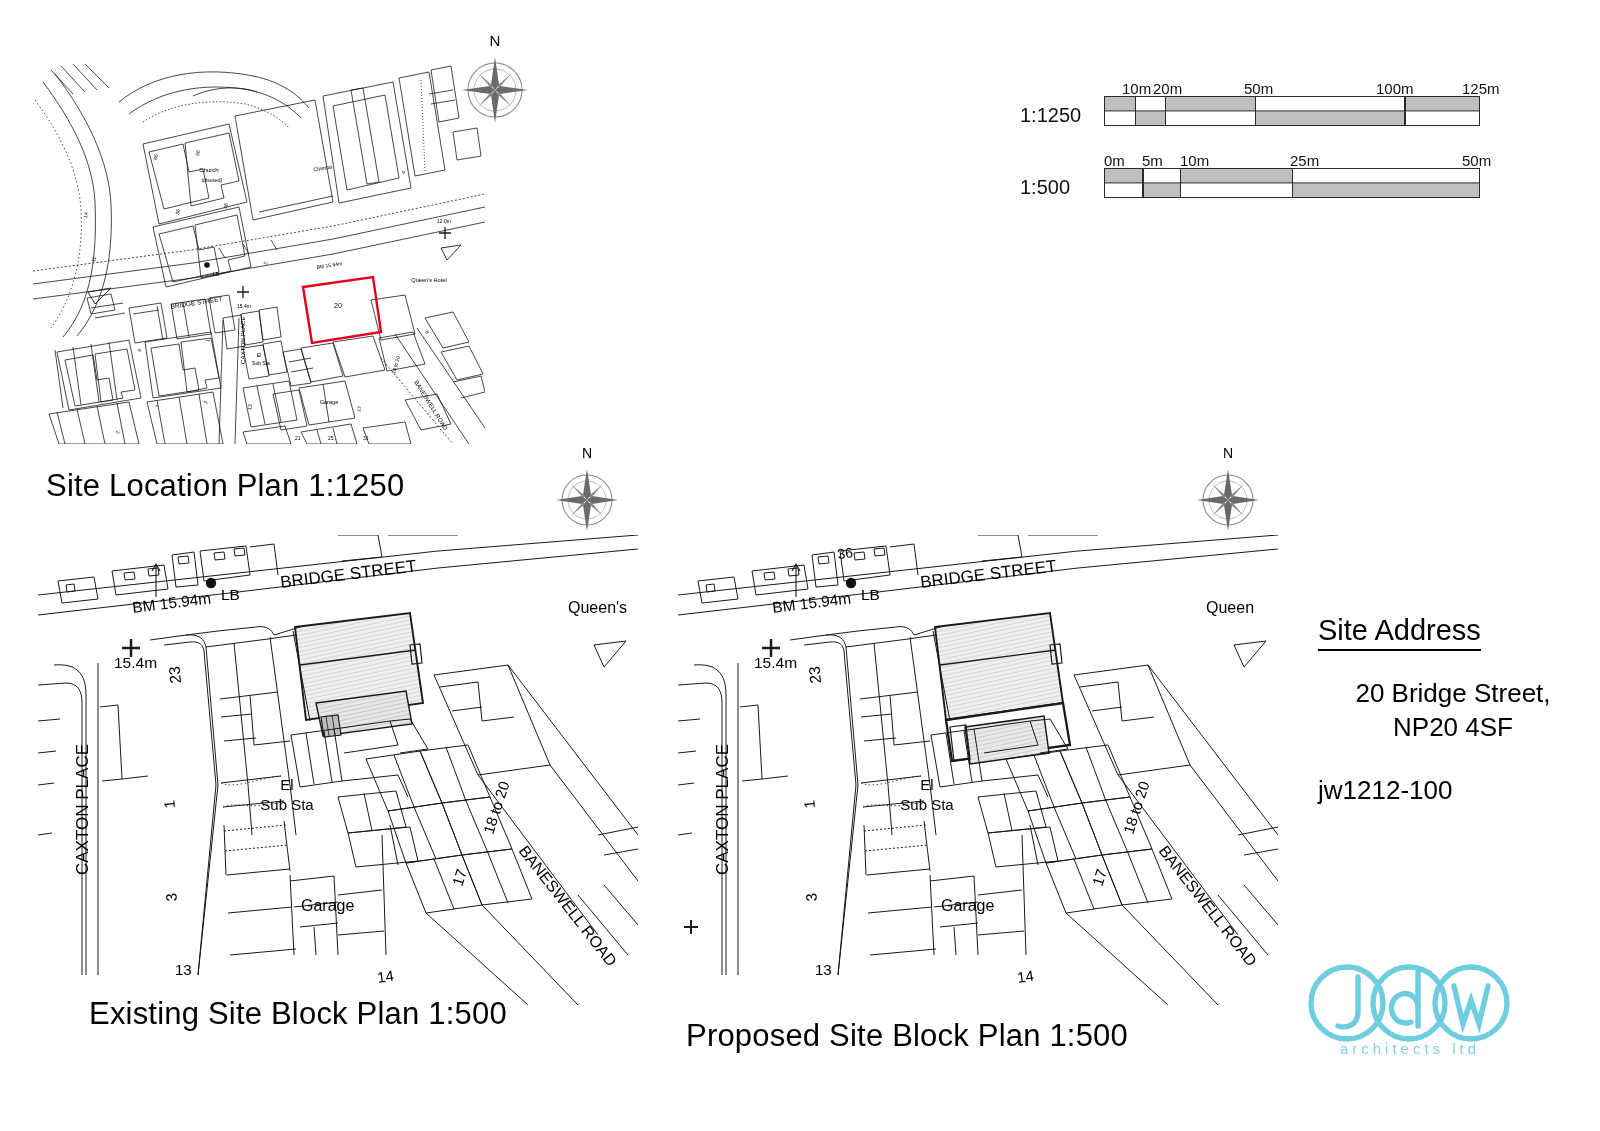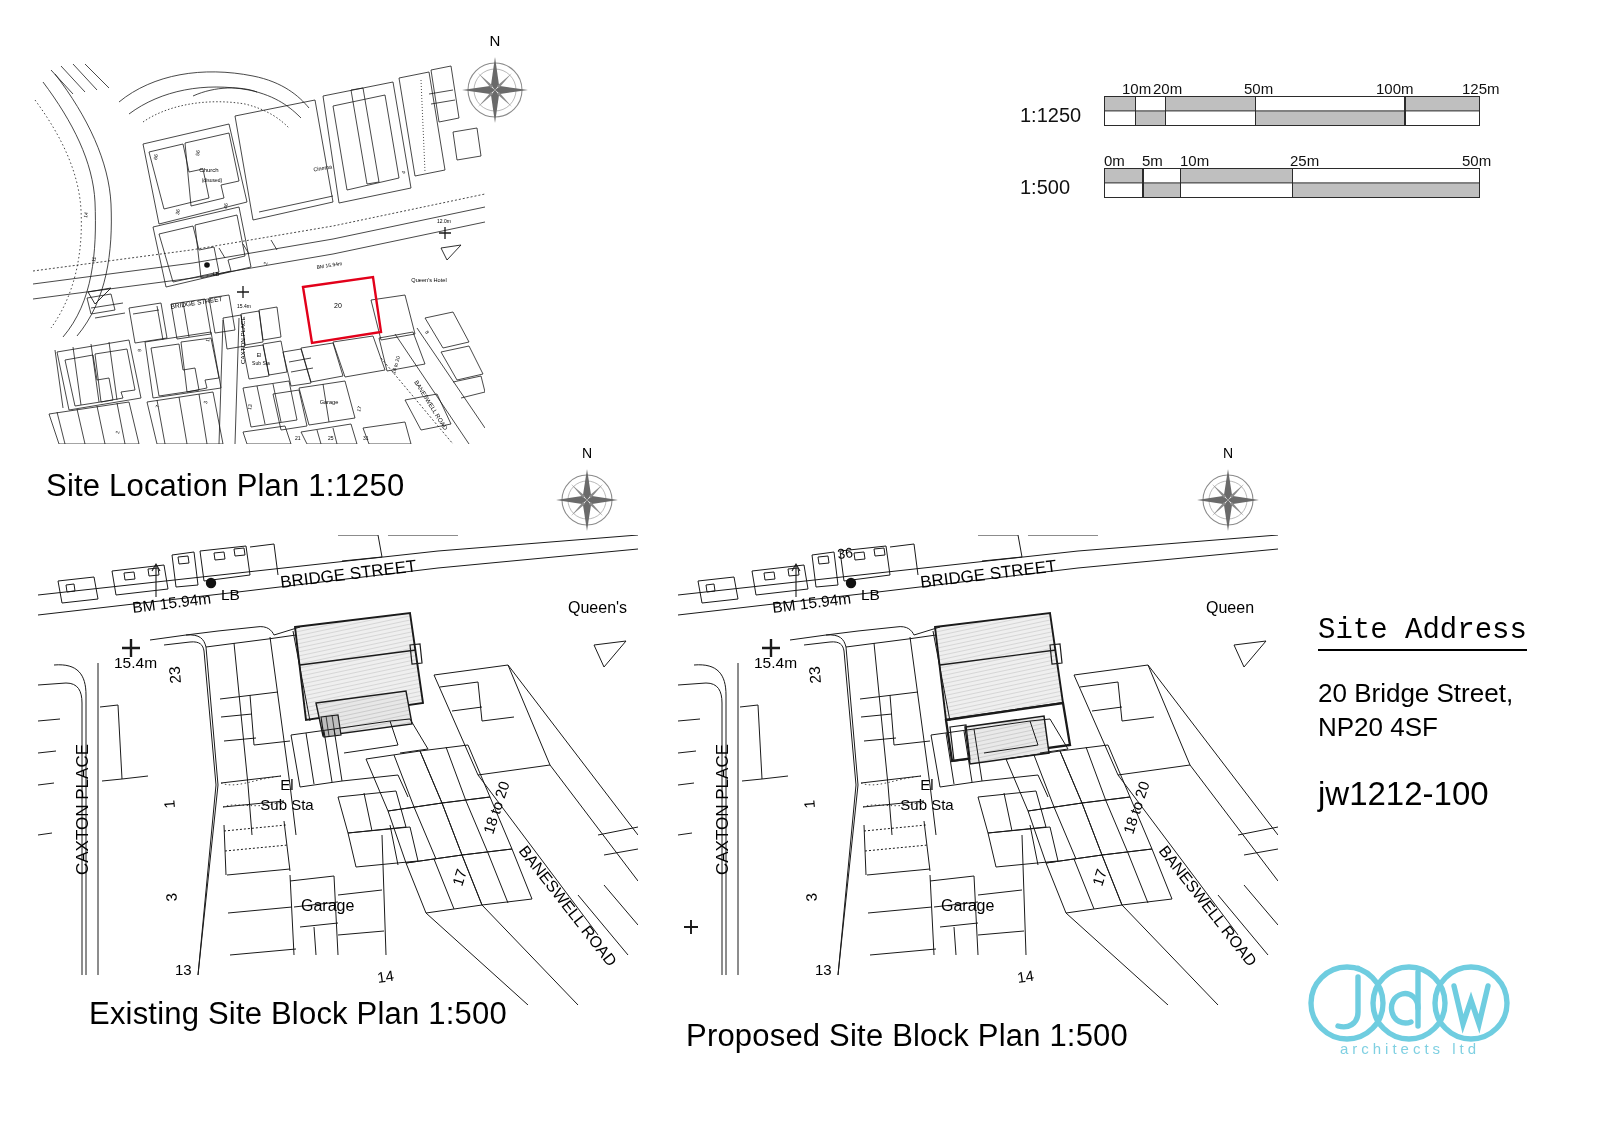--- a/index.html
+++ b/index.html
@@ -26,23 +26,23 @@
   .sb-seg .up{position:absolute;left:0;right:0;top:0;height:50%;}
   .sb-seg .dn{position:absolute;left:0;right:0;bottom:0;height:50%;}
   .sb-div{position:absolute;top:0;bottom:0;width:1.4px;background:#2b2b2b;}
   .sb-mid{position:absolute;left:0;right:0;top:50%;height:1.2px;background:#2b2b2b;
           transform:translateY(-50%);}
   .sb-tick{position:absolute;font-size:15px;color:#111;white-space:nowrap;}
 
   
   #infopanel{position:absolute;left:1318px;top:614px;width:270px;}
   #site-address-heading{font-size:29px;border-bottom:2.4px solid #000;display:inline-block;
-                        padding-bottom:2px;line-height:1.15;font-family:Liberation Mono, monospace;}
-  .addr-line{font-size:26px;line-height:1.30;white-space:nowrap;}
-  #drawing-number{font-size:33px;margin-top:30px;}
+                        padding-bottom:2px;line-height:1.15;}
+  .addr-line{font-size:26px;line-height:1.30;white-space:nowrap;text-align:center;}
+  #drawing-number{font-size:26px;margin-top:30px;}
 
   
   #logo{position:absolute;left:1306px;top:950px;width:205px;height:105px;}
   #logo-tagline{position:absolute;left:1310px;top:1040px;width:200px;text-align:center;
                 font-size:15px;letter-spacing:4.0px;color:#7fd0e2;}
 
   
   text{font-family:"Liberation Sans",sans-serif;fill:#000;}
 </style>
 </head>

